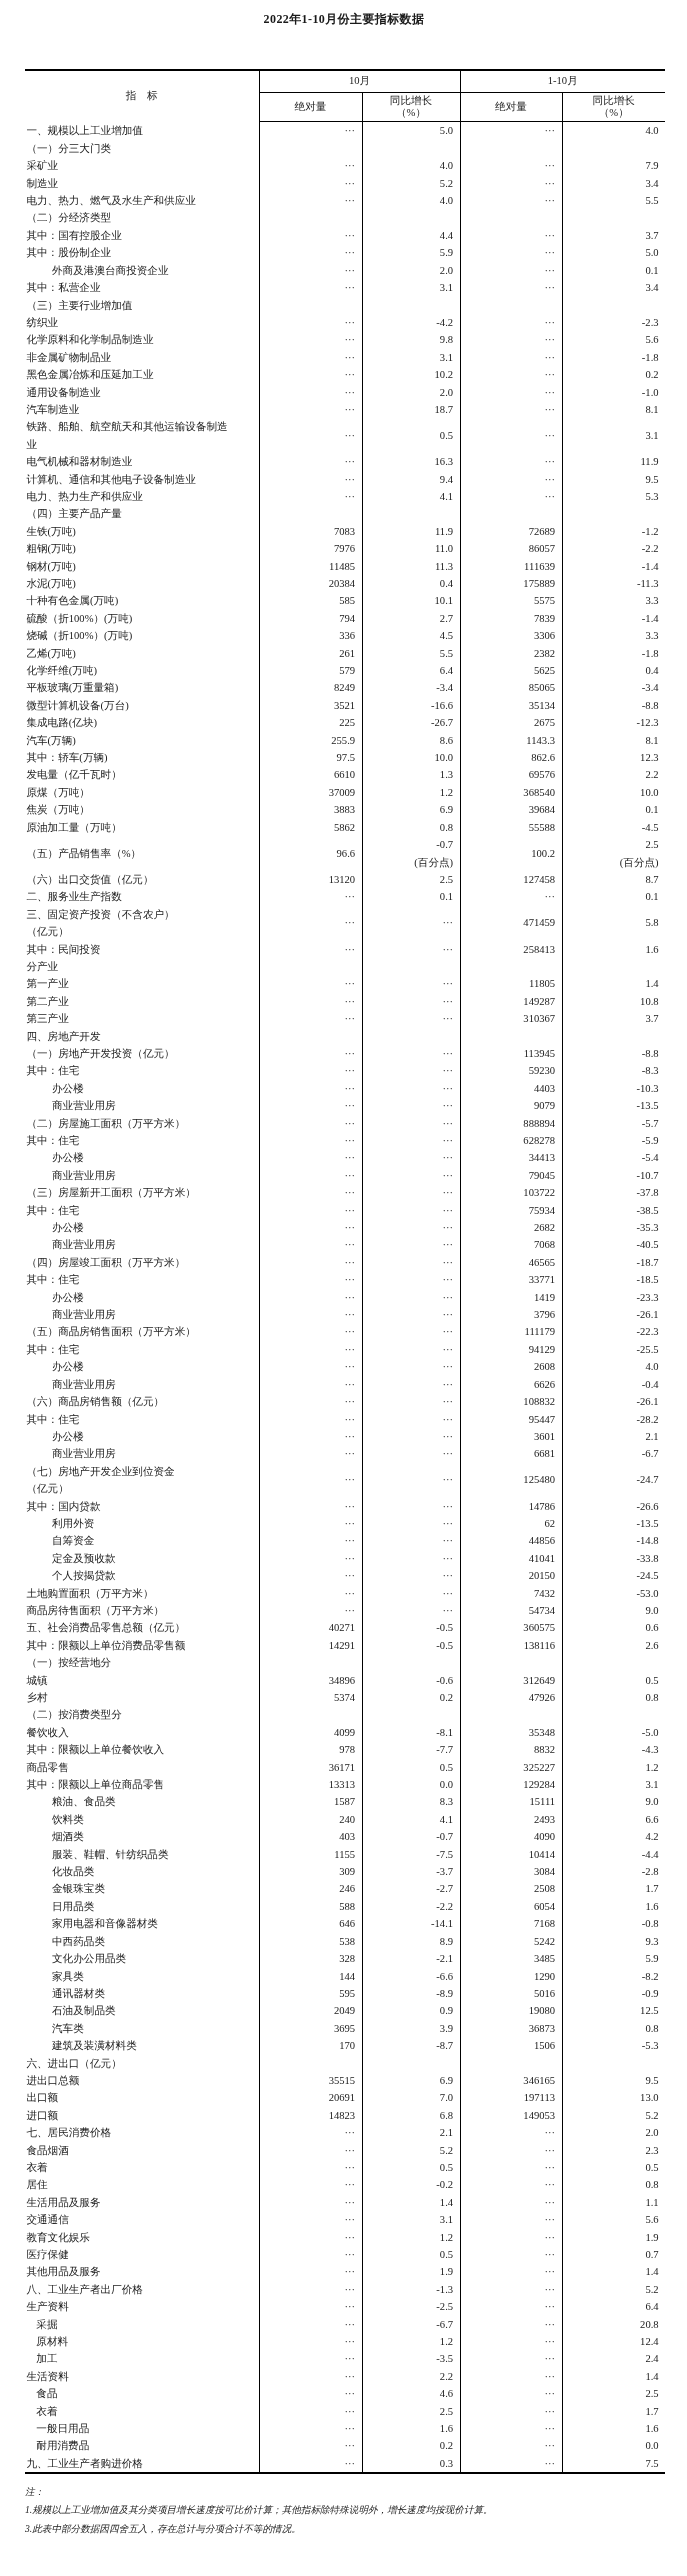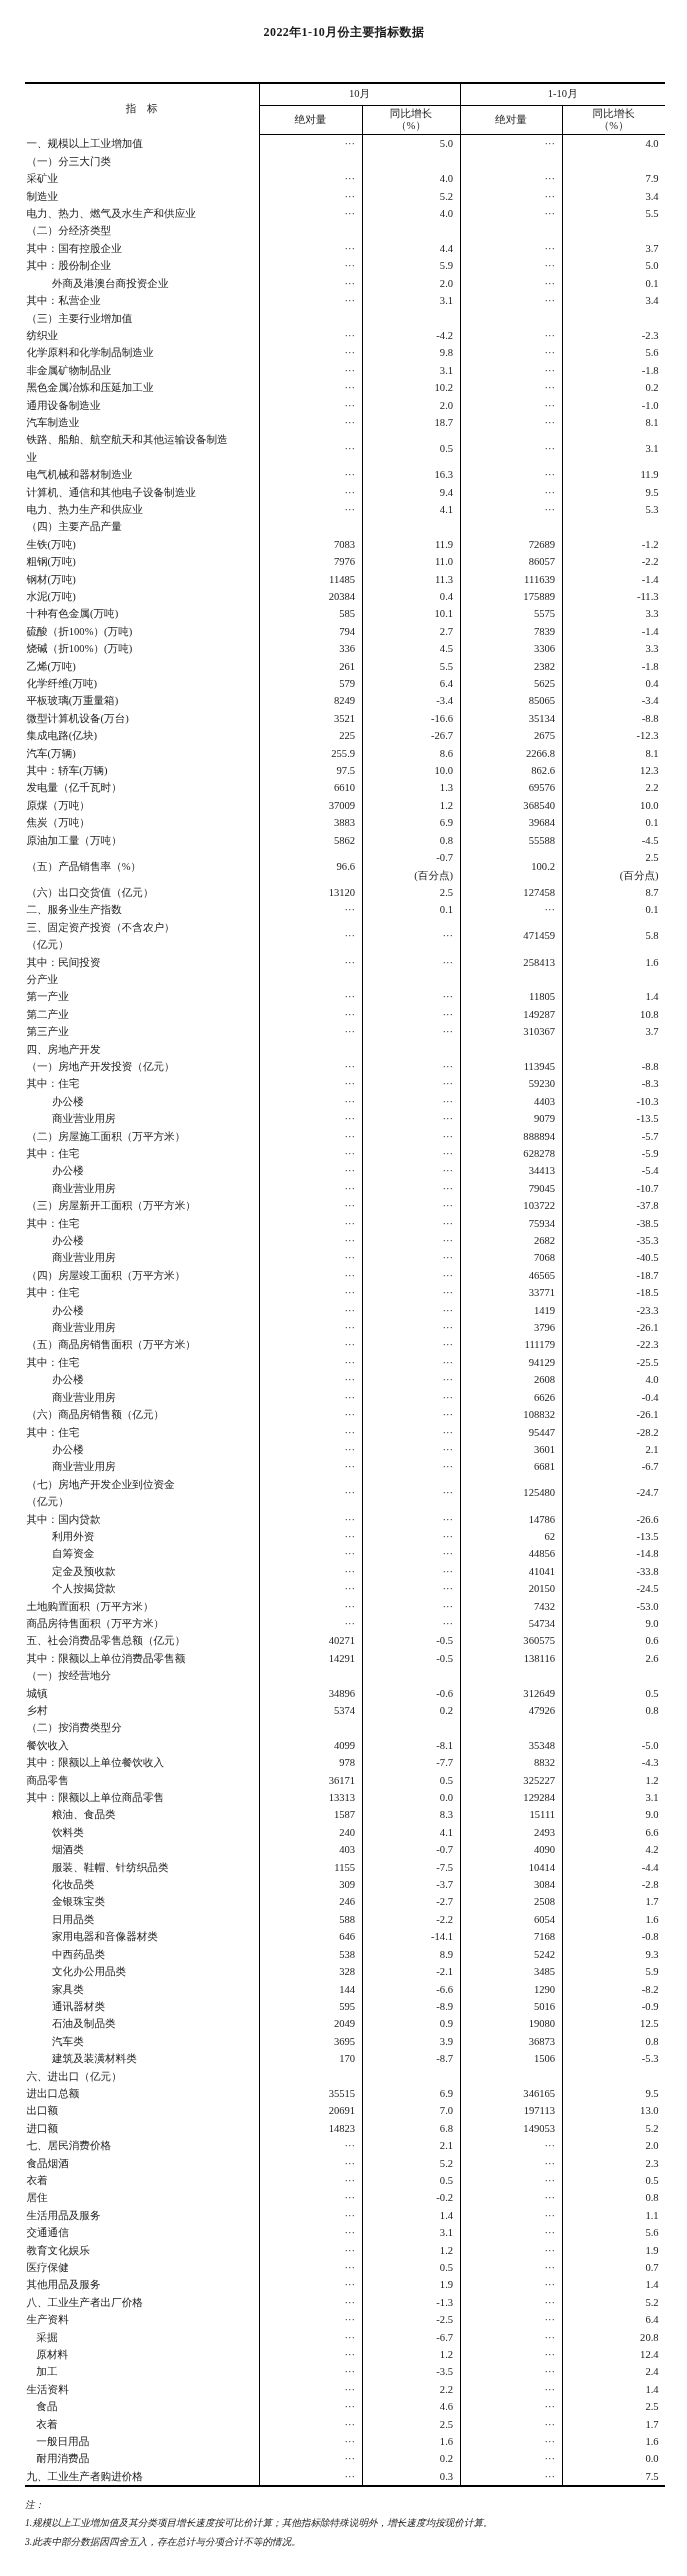--- a/index.html
+++ b/index.html
@@ -4,21 +4,21 @@
 <style>
   html,body{margin:0;padding:0;}
   body{
     width:688px;min-height:2576px;background:#ffffff;
     font-family:"Liberation Serif","DejaVu Serif",serif;
     color:#1a1a1a;
   }
   .page{width:688px;box-sizing:border-box;}
   .title{
     height:69px;box-sizing:border-box;padding-top:11.3px;
-    text-align:center;font-size:12px;font-weight:bold;letter-spacing:0.4px;margin-top:13px;
+    text-align:center;font-size:12px;font-weight:bold;letter-spacing:0.4px;
   }
   table.ind{
     margin-left:25px;width:639px;table-layout:fixed;border-collapse:collapse;
     border-top:2.1px solid #000;border-bottom:2.1px solid #000;
   }
   col.c-label{width:234px}
   col.c-abs1{width:103px}
   col.c-yoy1{width:98px}
   col.c-abs2{width:102px}
   col.c-yoy2{width:103px}
@@ -309,21 +309,21 @@
           <td class="label">集成电路(亿块)</td>
           <td class="num">225</td>
           <td class="num">-26.7</td>
           <td class="num">2675</td>
           <td class="num">-12.3</td>
         </tr>
         <tr>
           <td class="label">汽车(万辆)</td>
           <td class="num">255.9</td>
           <td class="num">8.6</td>
-          <td class="num">2266.8</td>
+          <td class="num">1143.3</td>
           <td class="num">8.1</td>
         </tr>
         <tr>
           <td class="label">其中：轿车(万辆)</td>
           <td class="num">97.5</td>
           <td class="num">10.0</td>
           <td class="num">862.6</td>
           <td class="num">12.3</td>
         </tr>
         <tr>

